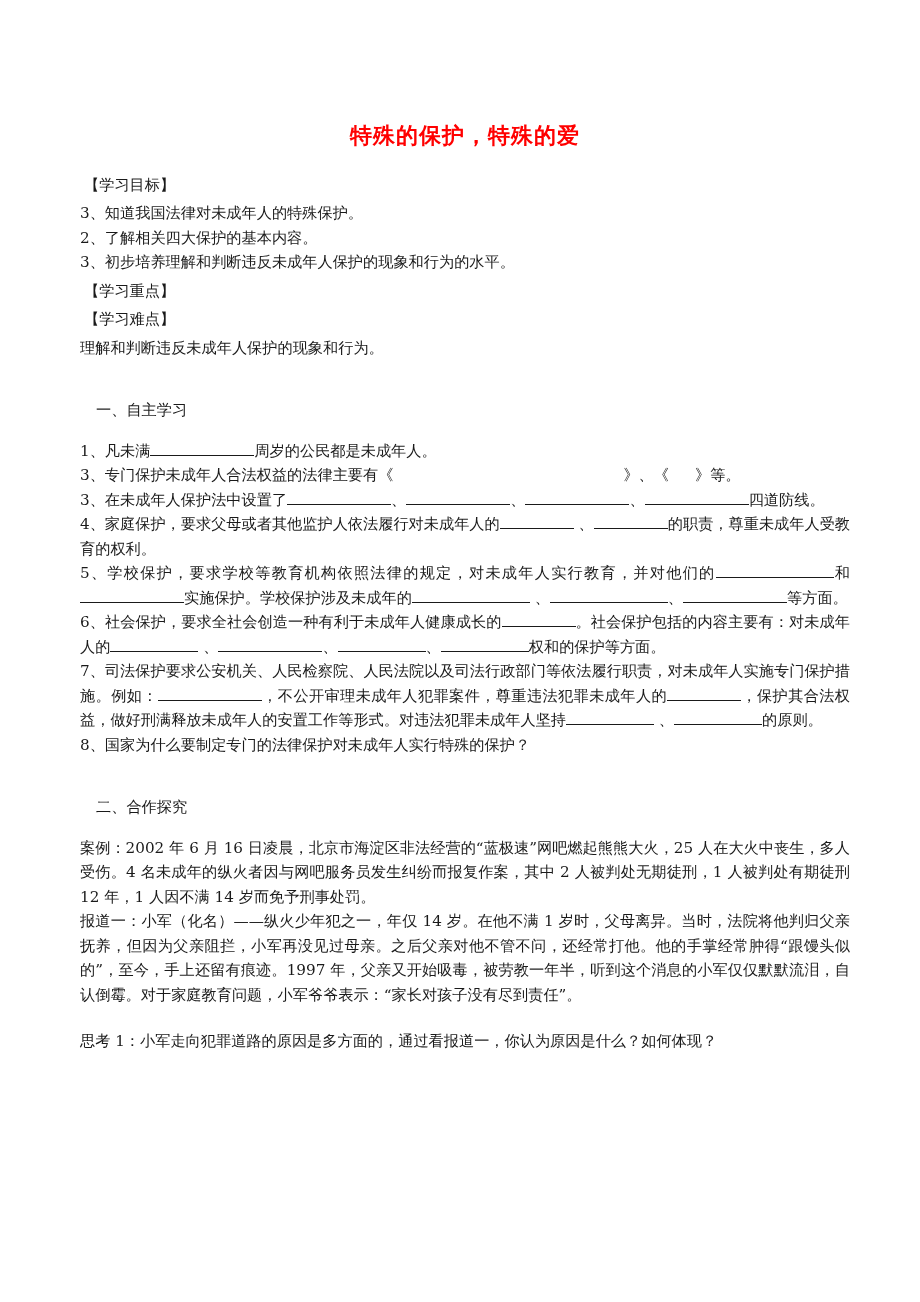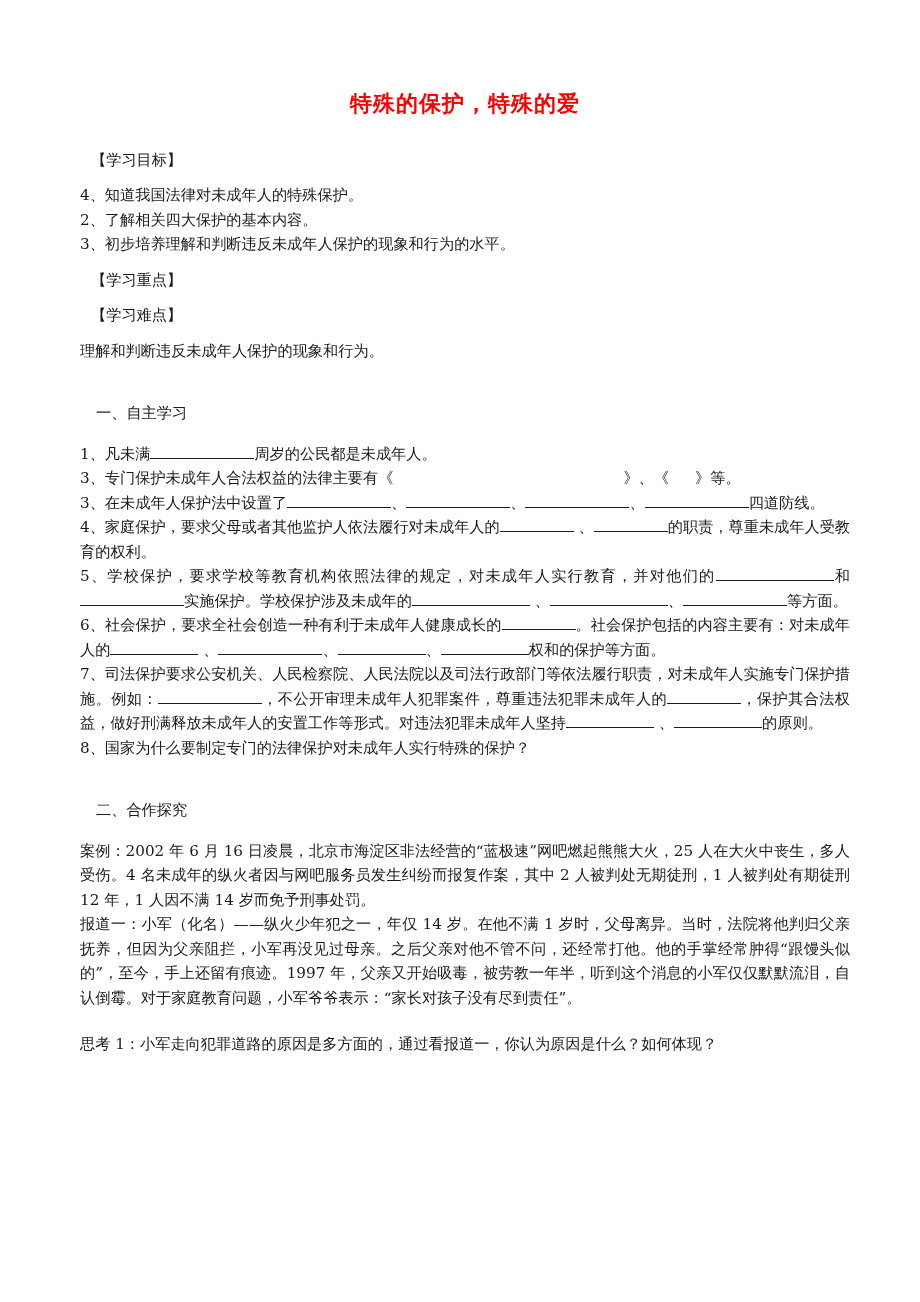--- a/index.html
+++ b/index.html
@@ -28,37 +28,37 @@
     top: 0;
     width: 770px;
   }
   .doc-title {
     color: #ff0000;
     font-size: 22px;
     font-weight: bold;
     text-align: center;
     letter-spacing: 1px;
     margin: 0;
-    padding-top: 88px;
+    padding-top: 120px;
     padding-bottom: 18px;
     line-height: 1.4;
   }
   .para {
     font-size: 15.2px;
     line-height: 24.5px;
     margin: 0;
     text-align: justify;
     text-justify: inter-ideograph;
     word-break: break-all;
     white-space: pre-wrap;
   }
   .bracket-head {
     font-size: 15.2px;
     line-height: 24.5px;
-    margin: 11px;
+    margin: 4px;
   }
   .section-head {
     font-size: 15.2px;
     line-height: 24.5px;
     margin: 16px;
   }
   .spacer-md { height: 22px; }
   .blank {
     display: inline-block;
     border-bottom: 1px solid #1a1a1a;
@@ -79,21 +79,21 @@
 </style>
 </head>
 <body>
 
 <div class="page">
   <div class="content">
 
     <h1 class="doc-title">特殊的保护，特殊的爱</h1>
 
     <p class="bracket-head">【学习目标】</p>
-    <p class="para">4、知道我国法律对未成年人的特殊保护。</p>
+    <p class="para">3、知道我国法律对未成年人的特殊保护。</p>
     <p class="para">2、了解相关四大保护的基本内容。</p>
     <p class="para">3、初步培养理解和判断违反未成年人保护的现象和行为的水平。</p>
 
     <p class="bracket-head">【学习重点】</p>
 
     <p class="bracket-head">【学习难点】</p>
     <p class="para">理解和判断违反未成年人保护的现象和行为。</p>
 
     <div class="spacer-md"></div>
 

